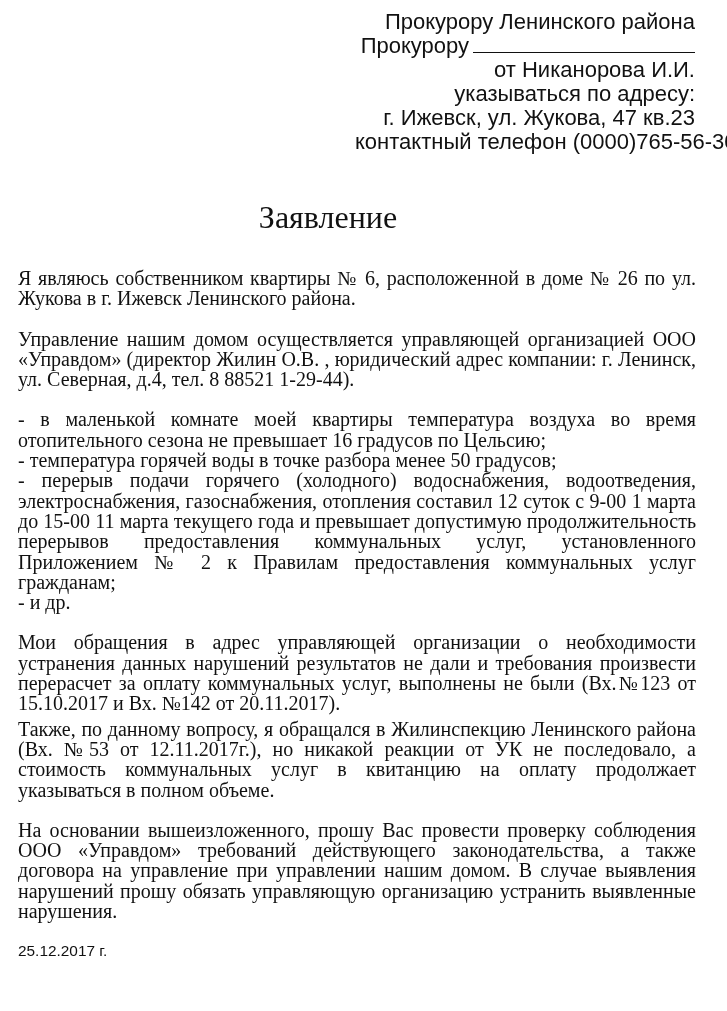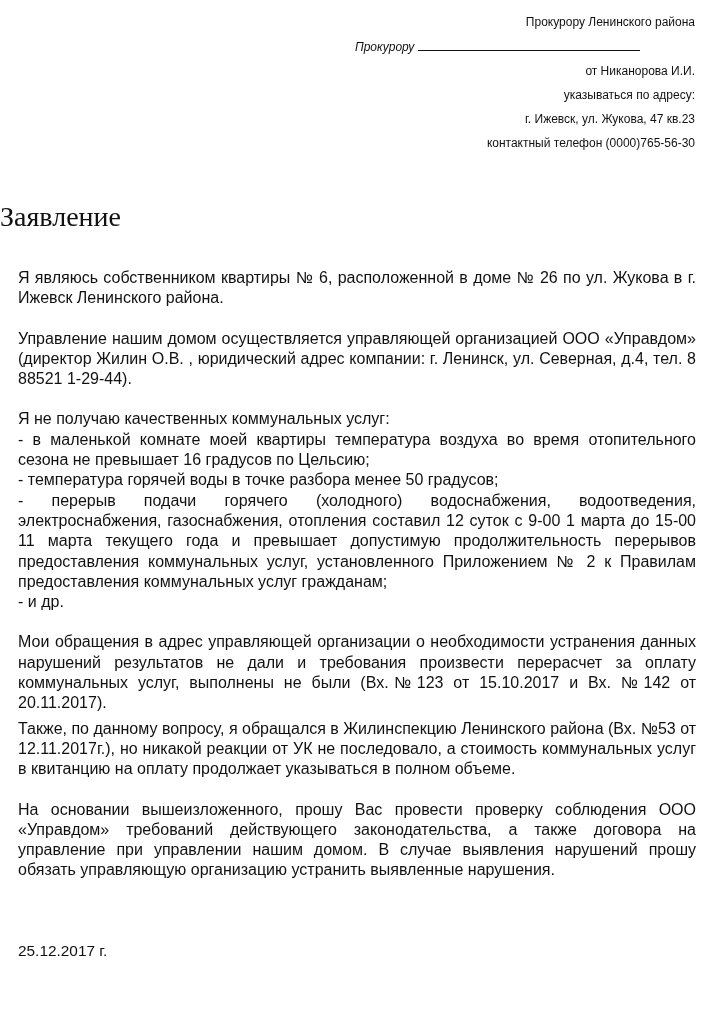--- a/index.html
+++ b/index.html
@@ -1,23 +1,23 @@
 <!DOCTYPE html>
 <html><head>
 <meta charset="utf-8">
 <style>
   html, body { margin: 0; padding: 0; background: #ffffff; }
   body { width: 727px; height: 1011px; position: relative; overflow: hidden; color: #111111; }
   .page { position: absolute; left: 0; top: 0; width: 727px; height: 1011px; background: #ffffff; }
-  .header { position: absolute; right: 32px; top: 10px; width: 340px; font-family: "Liberation Sans", sans-serif; font-size: 12px; line-height: 24px; text-align: right; }
+  .header { position: absolute; right: 32px; top: 10px; width: 340px; font-family: "Liberation Sans", sans-serif; font-size: 22px; line-height: 24px; text-align: right; }
   .header .line { white-space: nowrap; }
-  .header .prok { display: flex; align-items: baseline; font-style: italic; }
+  .header .prok { display: flex; justify-content: flex-end; align-items: baseline; }
   .header .blank { display: inline-block; width: 222px; border-bottom: 1.5px solid #111; margin-left: 4px; height: 16px; }
-  .title { position: absolute; left: 0; top: 203px; width: 656px; text-align: left; font-family: "Liberation Serif", serif; font-size: 28px; line-height: 28px; }
-  .body { position: absolute; left: 18px; top: 268px; width: 678px; font-family: Liberation Sans, sans-serif; font-size: 16px; line-height: 20.3px; }
+  .title { position: absolute; left: 0; top: 203px; width: 656px; text-align: center; font-family: "Liberation Serif", serif; font-size: 32px; line-height: 28px; }
+  .body { position: absolute; left: 18px; top: 268px; width: 678px; font-family: Liberation Serif, serif; font-size: 20px; line-height: 20.3px; }
   .p { text-align: justify; margin: 0; }
   .gap { height: 20px; }
   .gap-s { height: 5px; }
   .list-item { margin: 0; text-align: justify; }
   .date { position: absolute; left: 18px; top: 922px; font-family: "Liberation Sans", sans-serif; font-size: 15.4px; line-height: 20px; margin-top: 19px; }
 </style>
 </head>
 <body>
 
 <div class="page">
@@ -34,21 +34,20 @@
     <div class="line">контактный телефон (0000)765-56-30</div>
   </div>
 
   <div class="title">Заявление</div>
 
   <div class="body">
     <p class="p">Я являюсь собственником квартиры № 6, расположенной в доме № 26 по ул. Жукова в г. Ижевск Ленинского района.</p>
     <div class="gap"></div>
     <p class="p">Управление нашим домом осуществляется управляющей организацией ООО «Управдом» (директор Жилин О.В. , юридический адрес компании: г. Ленинск, ул. Северная, д.4, тел. 8 88521 1-29-44).</p>
     <div class="gap"></div>
-    <p class="p">Я не получаю качественных коммунальных услуг:</p>
     <p class="list-item">- в маленькой комнате моей квартиры температура воздуха во время отопительного сезона не превышает 16 градусов по Цельсию;</p>
     <p class="list-item">- температура горячей воды в точке разбора менее 50 градусов;</p>
     <p class="list-item">- перерыв подачи горячего (холодного) водоснабжения, водоотведения, электроснабжения, газоснабжения, отопления составил 12 суток с 9-00 1 марта до 15-00 11 марта текущего года и превышает допустимую продолжительность перерывов предоставления коммунальных услуг, установленного Приложением № 2 к Правилам предоставления коммунальных услуг гражданам;</p>
     <p class="list-item">- и др.</p>
     <div class="gap"></div>
     <p class="p">Мои обращения в адрес управляющей организации о необходимости устранения данных нарушений результатов не дали и требования произвести перерасчет за оплату коммунальных услуг, выполнены не были (Вх.№123 от 15.10.2017 и Вх. №142 от 20.11.2017).</p>
     <div class="gap-s"></div>
     <p class="p">Также, по данному вопросу, я обращался в Жилинспекцию Ленинского района (Вх. №53 от 12.11.2017г.), но никакой реакции от УК не последовало, а стоимость коммунальных услуг в квитанцию на оплату продолжает указываться в полном объеме.</p>
     <div class="gap"></div>
     <p class="p">На основании вышеизложенного, прошу Вас провести проверку соблюдения ООО «Управдом» требований действующего законодательства, а также договора на управление при управлении нашим домом. В случае выявления нарушений прошу обязать управляющую организацию устранить выявленные нарушения.</p>

